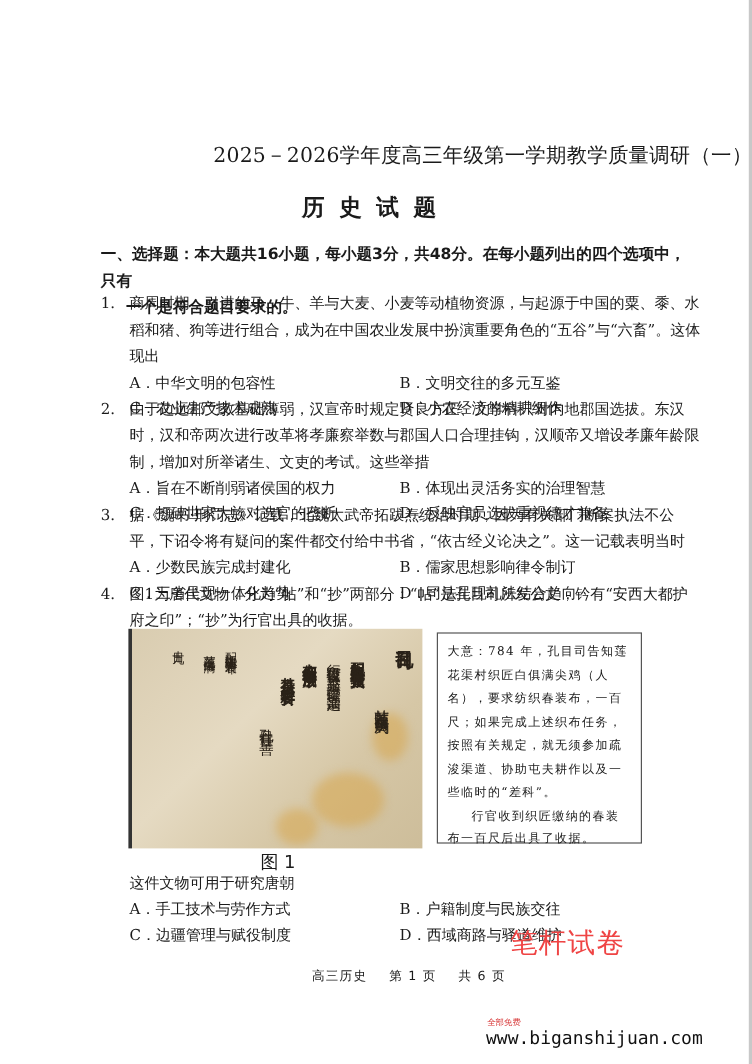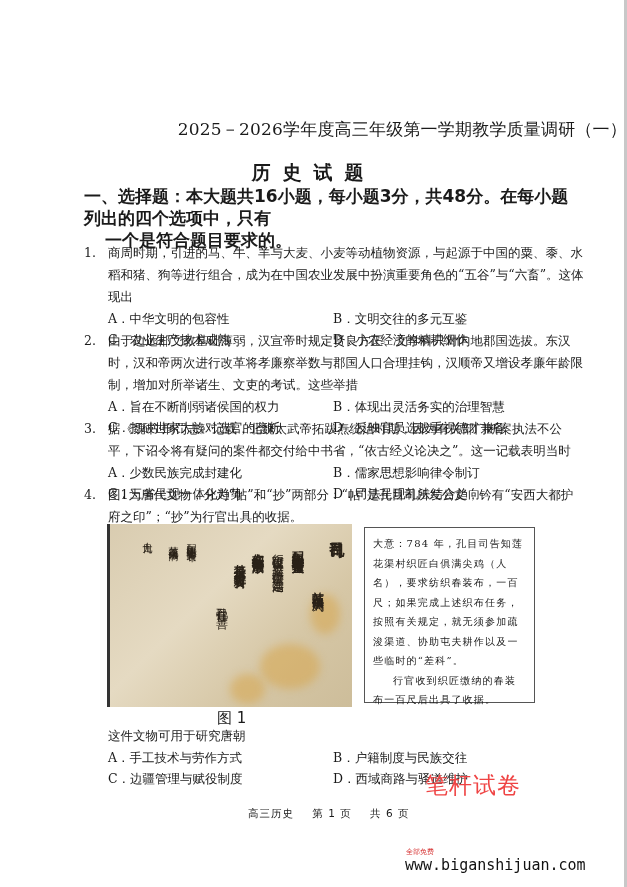--- a/index.html
+++ b/index.html
@@ -3,34 +3,34 @@
 <meta charset="utf-8">
 <style>
   html, body { margin: 0; padding: 0; }
   body {
     width: 627px; height: 887px; background: #ffffff; position: relative; overflow: hidden;
     font-family: "DejaVu Serif", "Liberation Serif", serif; color: #1a1a1a;
   }
   .right-edge { position: absolute; top: 0; right: 0; width: 3px; height: 887px; background: #c8c8c8; }
   .title { position: absolute; top: 118px; left: 0; width: 627px; text-align: right; font-size: 17px; letter-spacing: 0.2px; }
   .subtitle { position: absolute; top: 160px; left: 0; width: 627px; text-align: center; font-size: 19px; font-weight: bold; letter-spacing: 12px; font-family: "DejaVu Sans", sans-serif; }
-  .section { position: absolute; left: 84px; top: 185px; width: 500px; font-size: 17px; font-weight: bold; line-height: 22px; font-family: "DejaVu Sans", sans-serif; }
+  .section { position: absolute; left: 84px; top: 202px; width: 500px; font-size: 13px; font-weight: bold; line-height: 22px; font-family: "DejaVu Sans", sans-serif; }
   .section .line2 { padding-left: 21px; }
   .q { position: absolute; left: 84px; width: 500px; font-size: 12.5px; line-height: 22px; }
   .q .num { position: absolute; left: 0; top: 0; }
   .q .stem { padding-left: 24px; }
   .opts { padding-left: 24px; display: grid; grid-template-columns: 225px 225px; row-gap: 0; line-height: 21px; }
   .figure-wrap { position: absolute; left: 107px; top: 524px; width: 242px; height: 183px; background: linear-gradient(135deg, #d9ccb0 0%, #e5dac2 40%, #d6c7a6 70%, #cdbd9a 100%); border-left: 3px solid #333; overflow: hidden; }
   .figure-wrap .stain { position: absolute; border-radius: 50%; background: rgba(214,160,60,0.45); filter: blur(4px); }
   .figure-wrap .col { position: absolute; font-family: "DejaVu Serif", serif; color: #2a2218; writing-mode: vertical-rl; font-size: 12px; letter-spacing: 1px; }
   .fig-caption { position: absolute; left: 217px; top: 709px; font-size: 15px; font-family: "DejaVu Sans", sans-serif; }
   .note-box { position: absolute; left: 364px; top: 527px; width: 171px; height: 176px; border: 1.5px solid #555; padding: 6px 8px; box-sizing: border-box; font-size: 10px; line-height: 19.5px; letter-spacing: 1.2px; font-family: "DejaVu Serif", serif; }
   .note-box p { margin: 0; }
   .note-box .indent { text-indent: 2em; }
-  .footer { position: absolute; top: 807px; left: 248px; font-size: 10.5px; letter-spacing: 1px; font-family: "DejaVu Sans", sans-serif; }
+  .footer { position: absolute; top: 807px; left: 260px; font-size: 10.5px; letter-spacing: 1px; font-family: "DejaVu Sans", sans-serif; }
   .footer span { margin-right: 14px; }
   .wm-title { position: absolute; left: 425px; top: 770px; font-size: 23px; font-family: "DejaVu Sans", sans-serif; color: #ef4444; letter-spacing: 1px; }
   .wm-free { position: absolute; left: 406px; top: 847px; font-size: 7px; color: #d63030; font-family: "DejaVu Sans", sans-serif; }
   .wm-url { position: absolute; left: 405px; top: 856px; font-size: 15px; font-family: "DejaVu Sans Mono", "Liberation Mono", monospace; color: #111; }
 </style>
 </head>
 <body>
 
 <div class="right-edge"></div>
 

